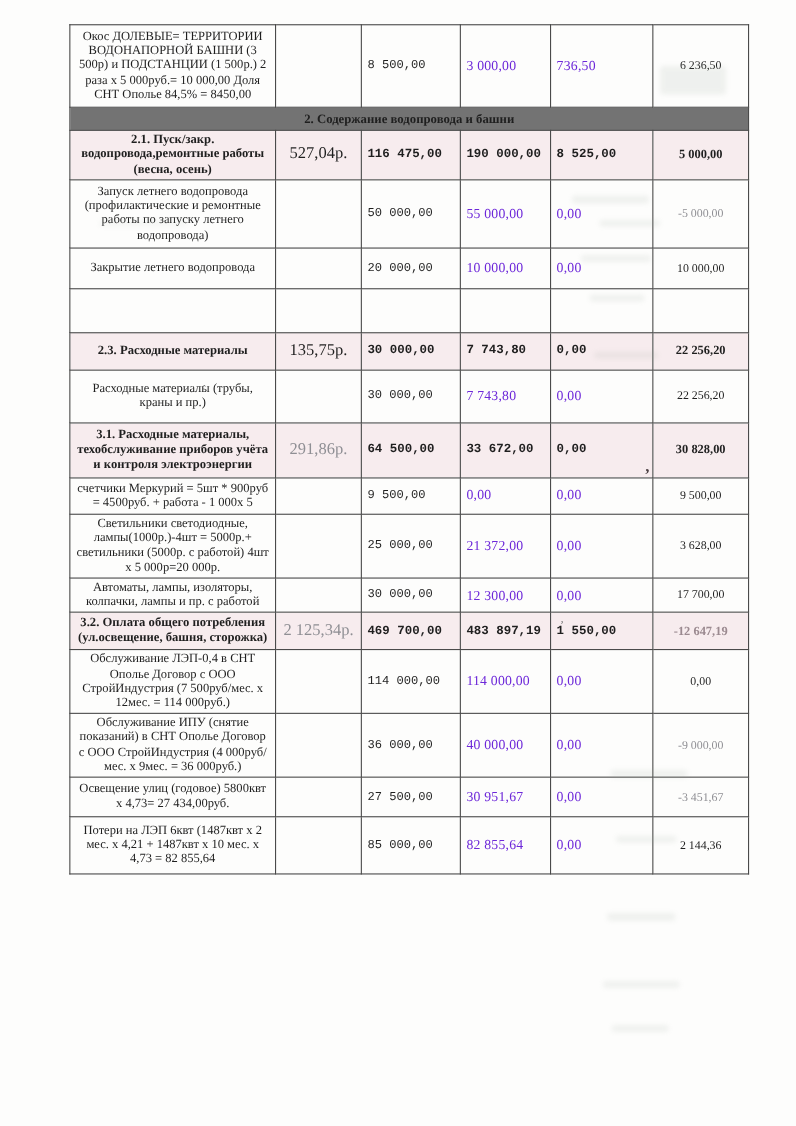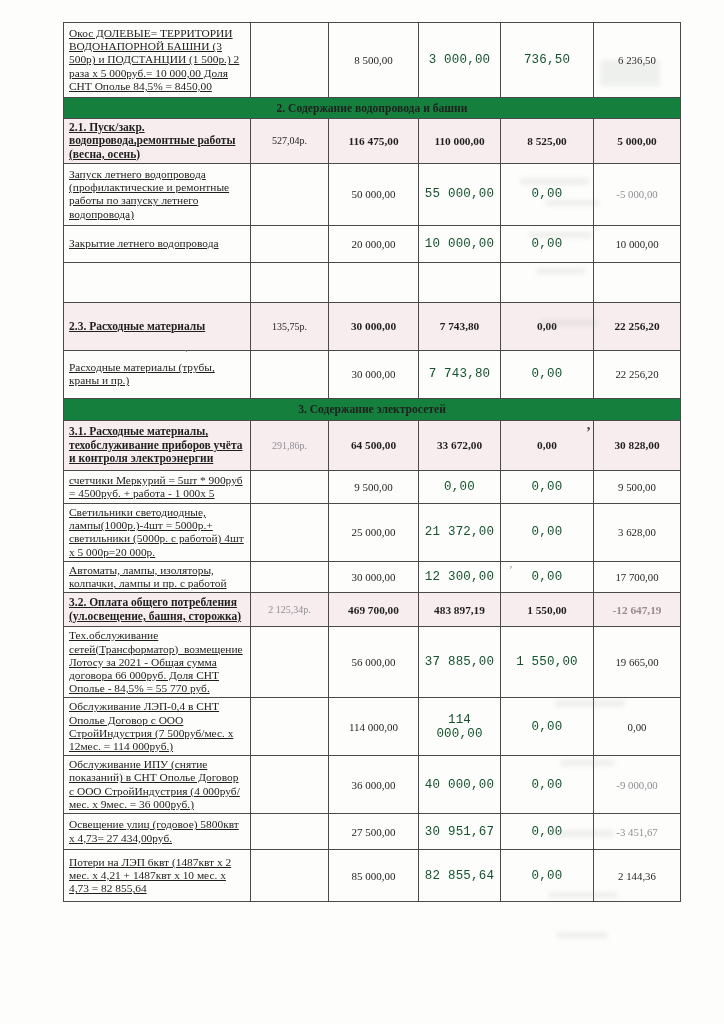--- a/index.html
+++ b/index.html
@@ -26,37 +26,37 @@
   }
   col.c-desc{width:187px;}
   col.c-rate{width:78px;}
   col.c-plan{width:90px;}
   col.c-fact{width:82px;}
   col.c-adv{width:93px;}
   col.c-diff{width:87px;}
 
   td.desc{
     font-size:11.4px;line-height:1.16;
-    text-align:left;vertical-align:middle;text-decoration:underline;
-  }
-  td.rate{font-size:10px;text-align:center;}
-  td.num-serif{font-size:11px;text-align:center;}
+    text-align:center;vertical-align:middle;
+  }
+  td.rate{font-size:15px;text-align:center;}
+  td.num-serif{font-size:11px;text-align:left;font-family:Liberation Mono, monospace;}
   td.num-sans{
-    font-family:Liberation Mono, monospace;
-    font-size:12.5px;text-align:center;color:#14532d;
+    font-family:Liberation Serif, serif;
+    font-size:12.5px;text-align:left;color:#6d28d9;
     letter-spacing:.2px;
   }
   td.diff{font-size:10.8px;text-align:center;margin-top:36px;}
 
   tr.group td{background:#f7ecee;font-weight:bold;}
   tr.group td.desc{font-size:11.5px;}
   tr.group td.num-serif, tr.group td.diff{font-size:11.3px;}
   tr.group td.rate{font-weight:normal;}
   tr.section td{
-    background:#15803d;
+    background:#737373;
     font-weight:bold;font-size:11.6px;
     text-align:center;vertical-align:middle;
   }
   .muted{color:#8f8f94 !important;font-weight:normal;}
   .muted-b{color:#9b8a90 !important;}
 
   
   .bleed{
     position:absolute;pointer-events:none;
     background:#93a194;border-radius:3px;
@@ -93,21 +93,21 @@
       </tr>
 
       <tr class="section" style="height:21px">
         <td colspan="6">2.  Содержание водопровода и башни</td>
       </tr>
 
       <tr class="group" style="height:42px">
         <td class="desc">2.1.   Пуск/закр. водопровода,ремонтные работы (весна, осень)</td>
         <td class="rate">527,04р.</td>
         <td class="num-serif">116 475,00</td>
-        <td class="num-serif">110 000,00</td>
+        <td class="num-serif">190 000,00</td>
         <td class="num-serif">8 525,00</td>
         <td class="diff">5 000,00</td>
       </tr>
 
       <tr style="height:62px">
         <td class="desc">Запуск летнего водопровода (профилактические и ремонтные работы по запуску летнего водопровода)</td>
         <td class="rate"></td>
         <td class="num-serif">50 000,00</td>
         <td class="num-sans">55 000,00</td>
         <td class="num-sans">0,00</td>
@@ -126,41 +126,38 @@
 
       <tr style="height:40px">
         <td class="desc"></td>
         <td class="rate"></td>
         <td class="num-serif"></td>
         <td class="num-sans"></td>
         <td class="num-sans"></td>
         <td class="diff"></td>
       </tr>
 
-      <tr class="group" style="height:48px">
+      <tr class="group" style="height:34px">
         <td class="desc">2.3.  Расходные материалы</td>
         <td class="rate">135,75р.</td>
         <td class="num-serif">30 000,00</td>
         <td class="num-serif">7 743,80</td>
         <td class="num-serif">0,00</td>
         <td class="diff">22 256,20</td>
       </tr>
 
       <tr style="height:48px">
         <td class="desc">Расходные материалы (трубы, краны и пр.)</td>
         <td class="rate"></td>
         <td class="num-serif">30 000,00</td>
         <td class="num-sans">7 743,80</td>
         <td class="num-sans">0,00</td>
         <td class="diff">22 256,20</td>
       </tr>
 
-      <tr class="section" style="height:22px">
-        <td colspan="6">3.  Содержание электросетей</td>
-      </tr>
 
       <tr class="group" style="height:50px">
         <td class="desc">3.1.  Расходные материалы, техобслуживание приборов учёта и контроля электроэнергии</td>
         <td class="rate muted">291,86р.</td>
         <td class="num-serif">64 500,00</td>
         <td class="num-serif">33 672,00</td>
         <td class="num-serif">0,00</td>
         <td class="diff">30 828,00</td>
       </tr>
 
@@ -193,28 +190,20 @@
 
       <tr class="group" style="height:34px">
         <td class="desc">3.2.  Оплата общего потребления (ул.освещение, башня, сторожка)</td>
         <td class="rate muted">2 125,34р.</td>
         <td class="num-serif">469 700,00</td>
         <td class="num-serif">483 897,19</td>
         <td class="num-serif">1 550,00</td>
         <td class="diff muted-b">-12 647,19</td>
       </tr>
 
-      <tr style="height:60px">
-        <td class="desc">Тех.обслуживание сетей(Трансформатор)_возмещение Лотосу за 2021 - Общая сумма договора 66 000руб.  Доля СНТ Ополье - 84,5% = 55 770 руб.</td>
-        <td class="rate"></td>
-        <td class="num-serif">56 000,00</td>
-        <td class="num-sans">37 885,00</td>
-        <td class="num-sans">1 550,00</td>
-        <td class="diff">19 665,00</td>
-      </tr>
 
       <tr style="height:54px">
         <td class="desc">Обслуживание ЛЭП-0,4 в СНТ Ополье Договор с ООО СтройИндустрия (7 500руб/мес. х 12мес. = 114 000руб.)</td>
         <td class="rate"></td>
         <td class="num-serif">114 000,00</td>
         <td class="num-sans">114 000,00</td>
         <td class="num-sans">0,00</td>
         <td class="diff">0,00</td>
       </tr>
 

